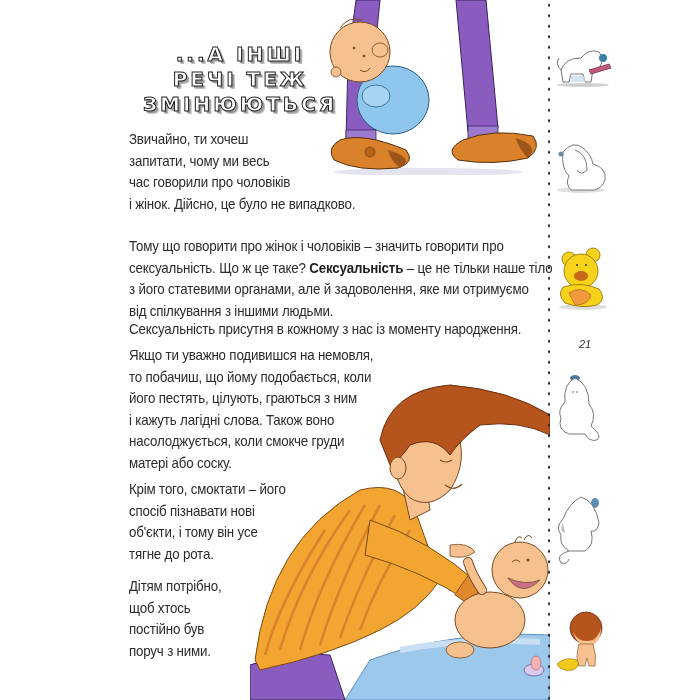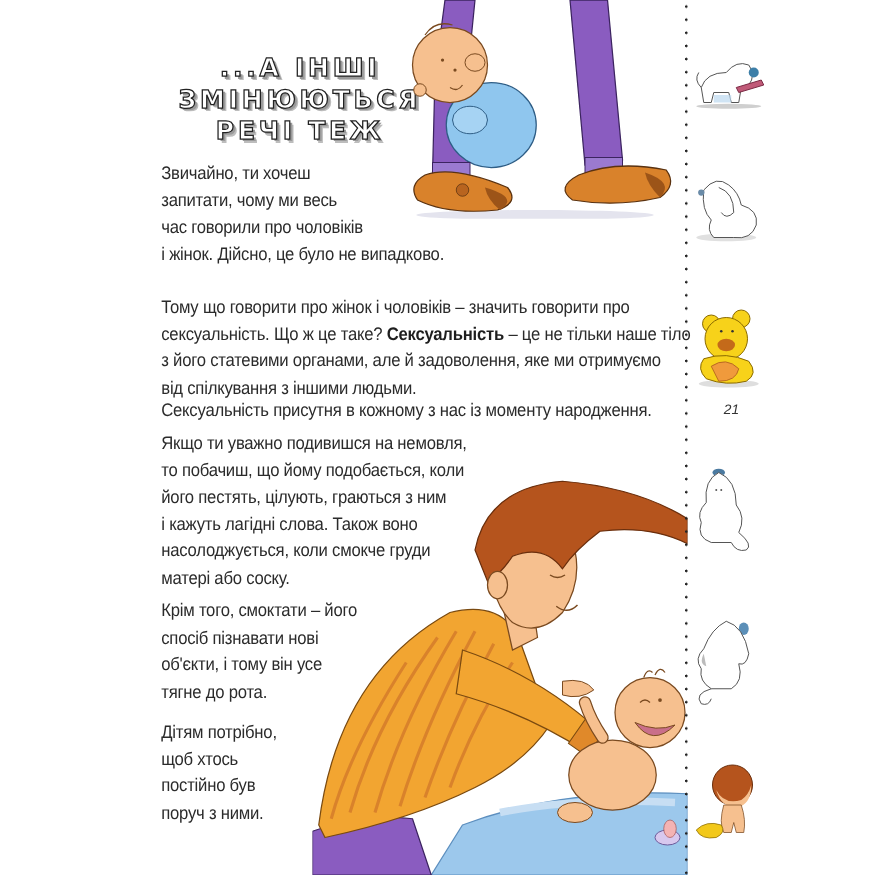--- a/index.html
+++ b/index.html
@@ -48,37 +48,37 @@
 
     
     .dotted-line {
       position: absolute; left: 548px; top: 0; width: 2px; height: 700px;
       background-image: radial-gradient(circle, #222 1px, transparent 1.3px);
       background-size: 2px 10.5px;
       background-repeat: repeat-y;
     }
 
     .page-number {
-      position: absolute; left: 579px; top: 322px;
+      position: absolute; left: 579px; top: 338px;
       font-family: "Liberation Sans", sans-serif;
       font-size: 11px; color: #333; font-style: italic;
     }
 
     .illus { position: absolute; }
     svg { display: block; }
   </style>
 </head>
 <body>
 
 <div class="page">
 
   <div class="title">
     <div>...А інші</div>
+    <div>речі теж</div>
     <div>змінюються</div>
-    <div>речі теж</div>
   </div>
 
   <div class="illus" style="left:318px; top:0;">
     <svg width="225" height="175" viewBox="0 0 225 175">
 
       <ellipse cx="110" cy="172" rx="95" ry="4" fill="#e4e4ee"></ellipse>
 
       <path d="M138 0 L168 0 L180 128 L150 132 Z" fill="#8a5cc0" stroke="#3c2460" stroke-width="1"></path>
 
       <rect x="150" y="126" width="30" height="12" fill="#9b7ad0" stroke="#3c2460" stroke-width="0.8"></rect>

